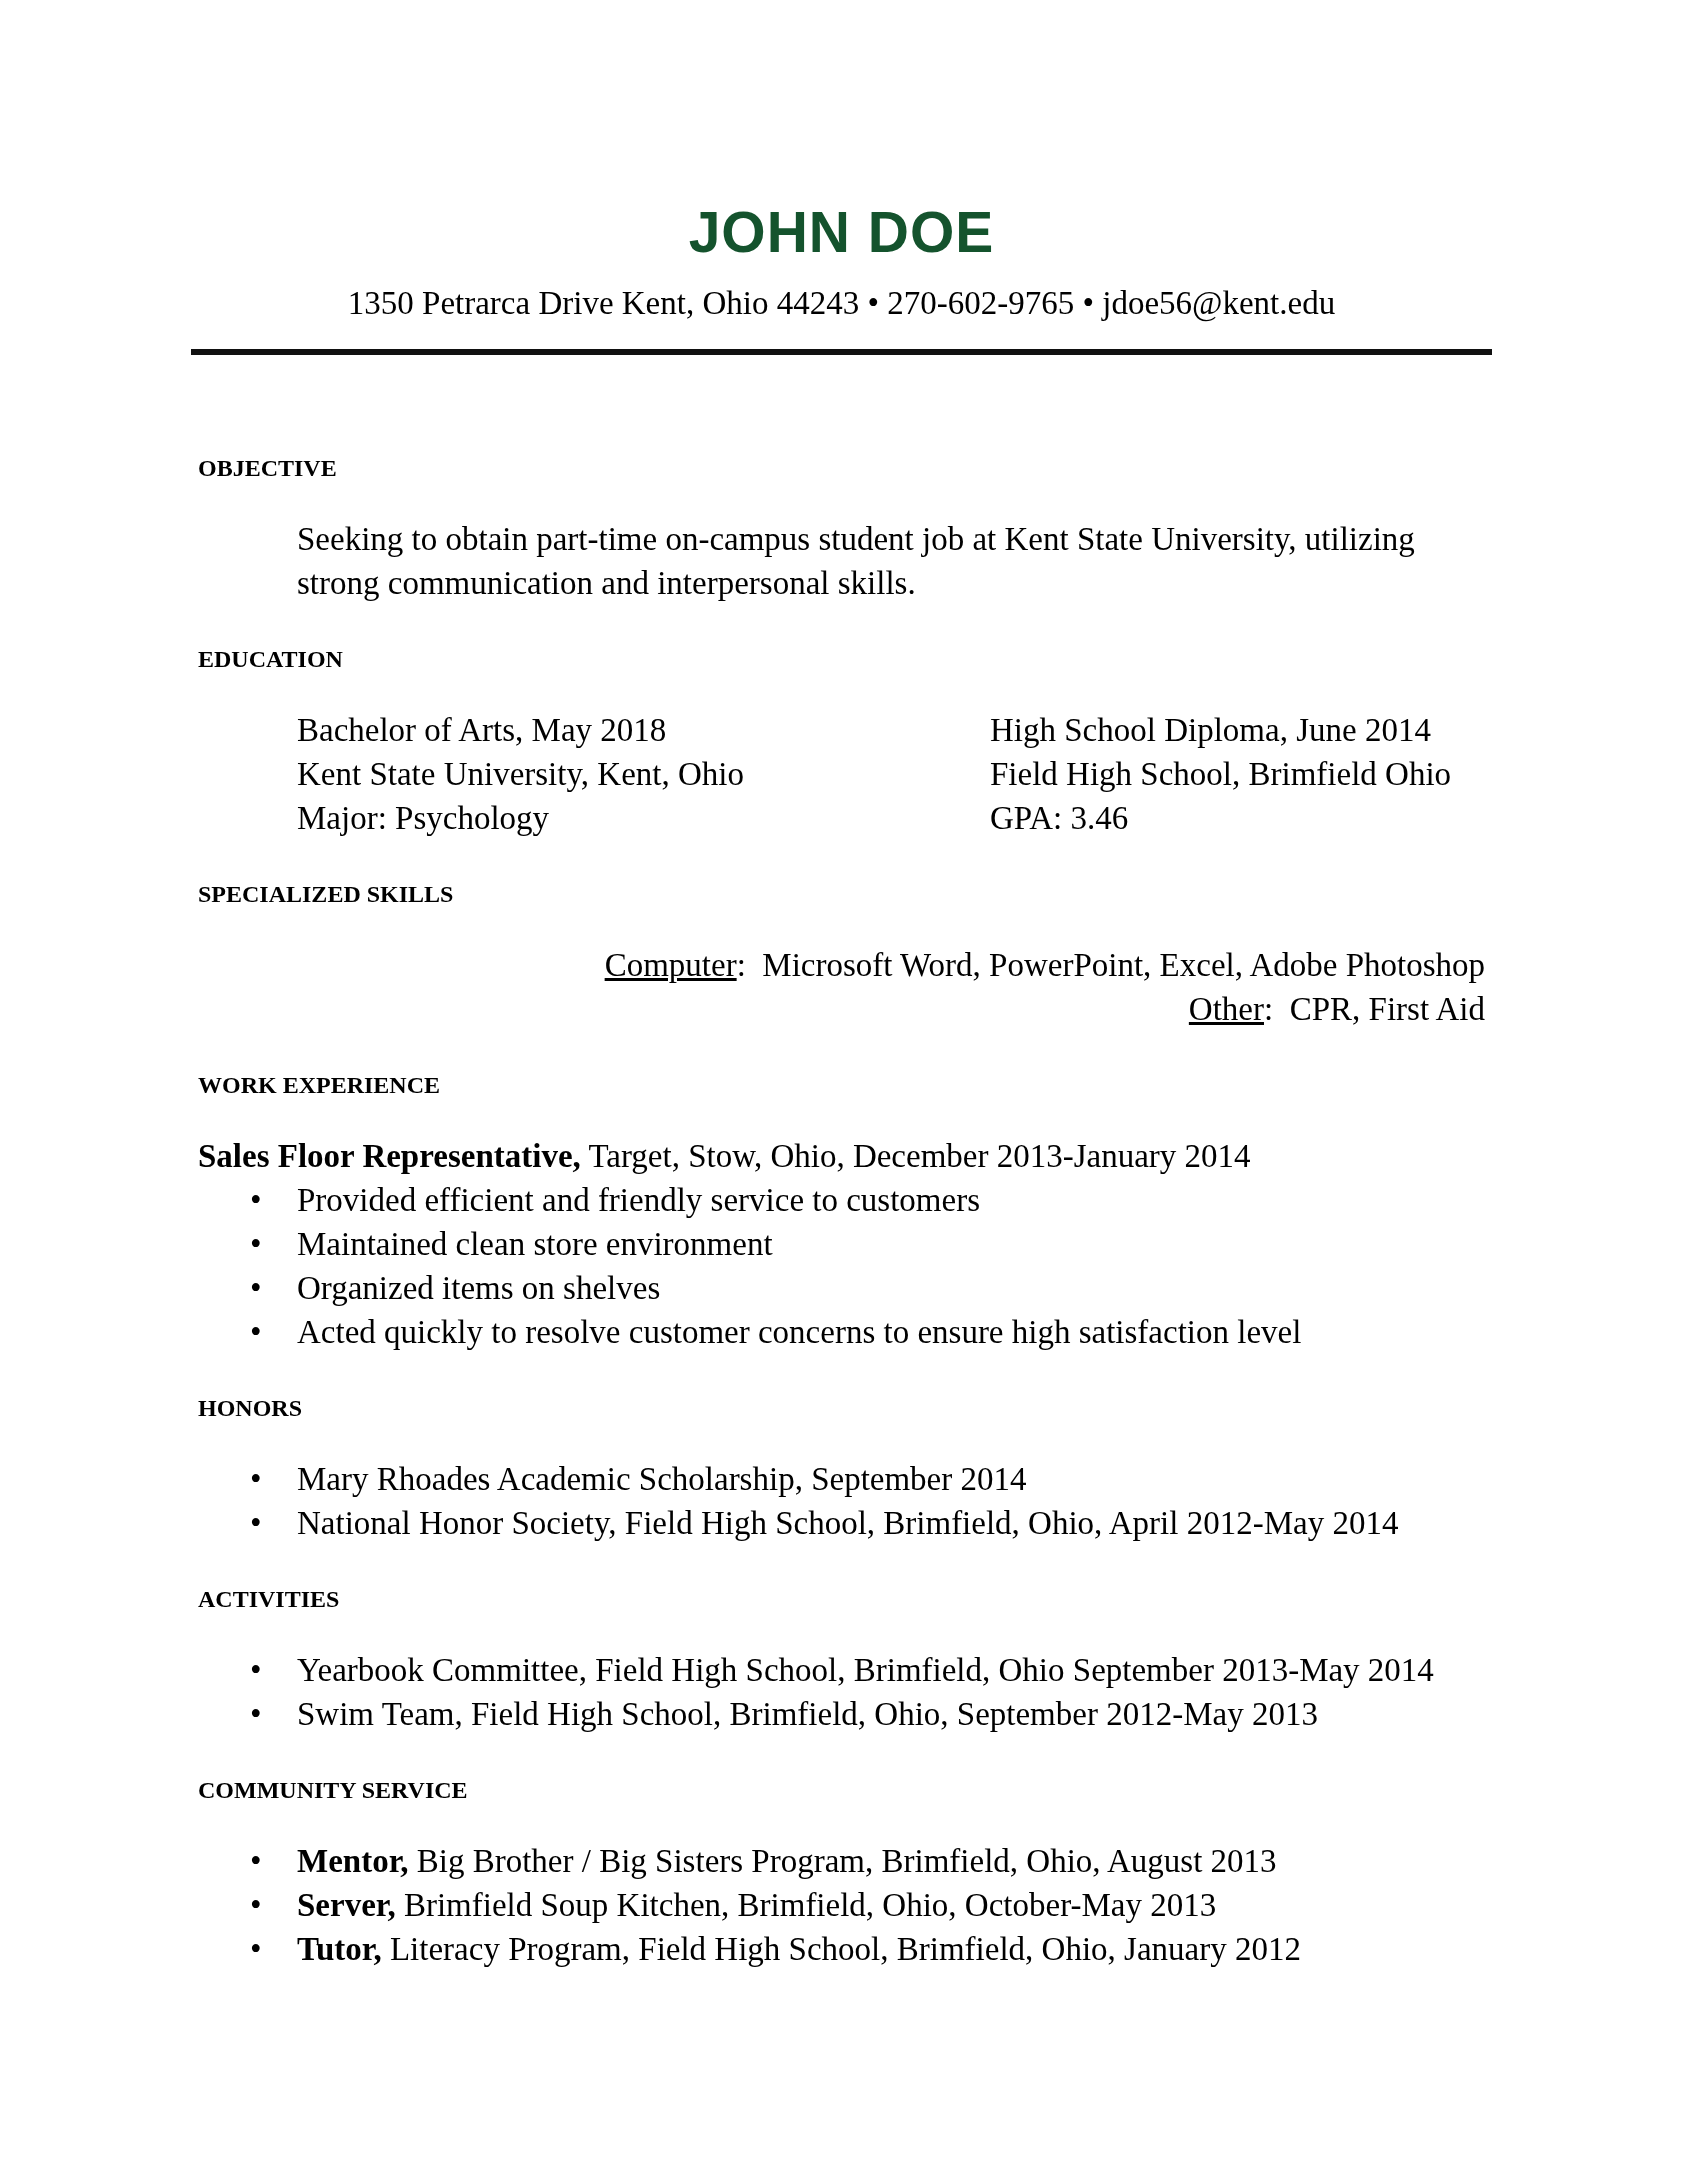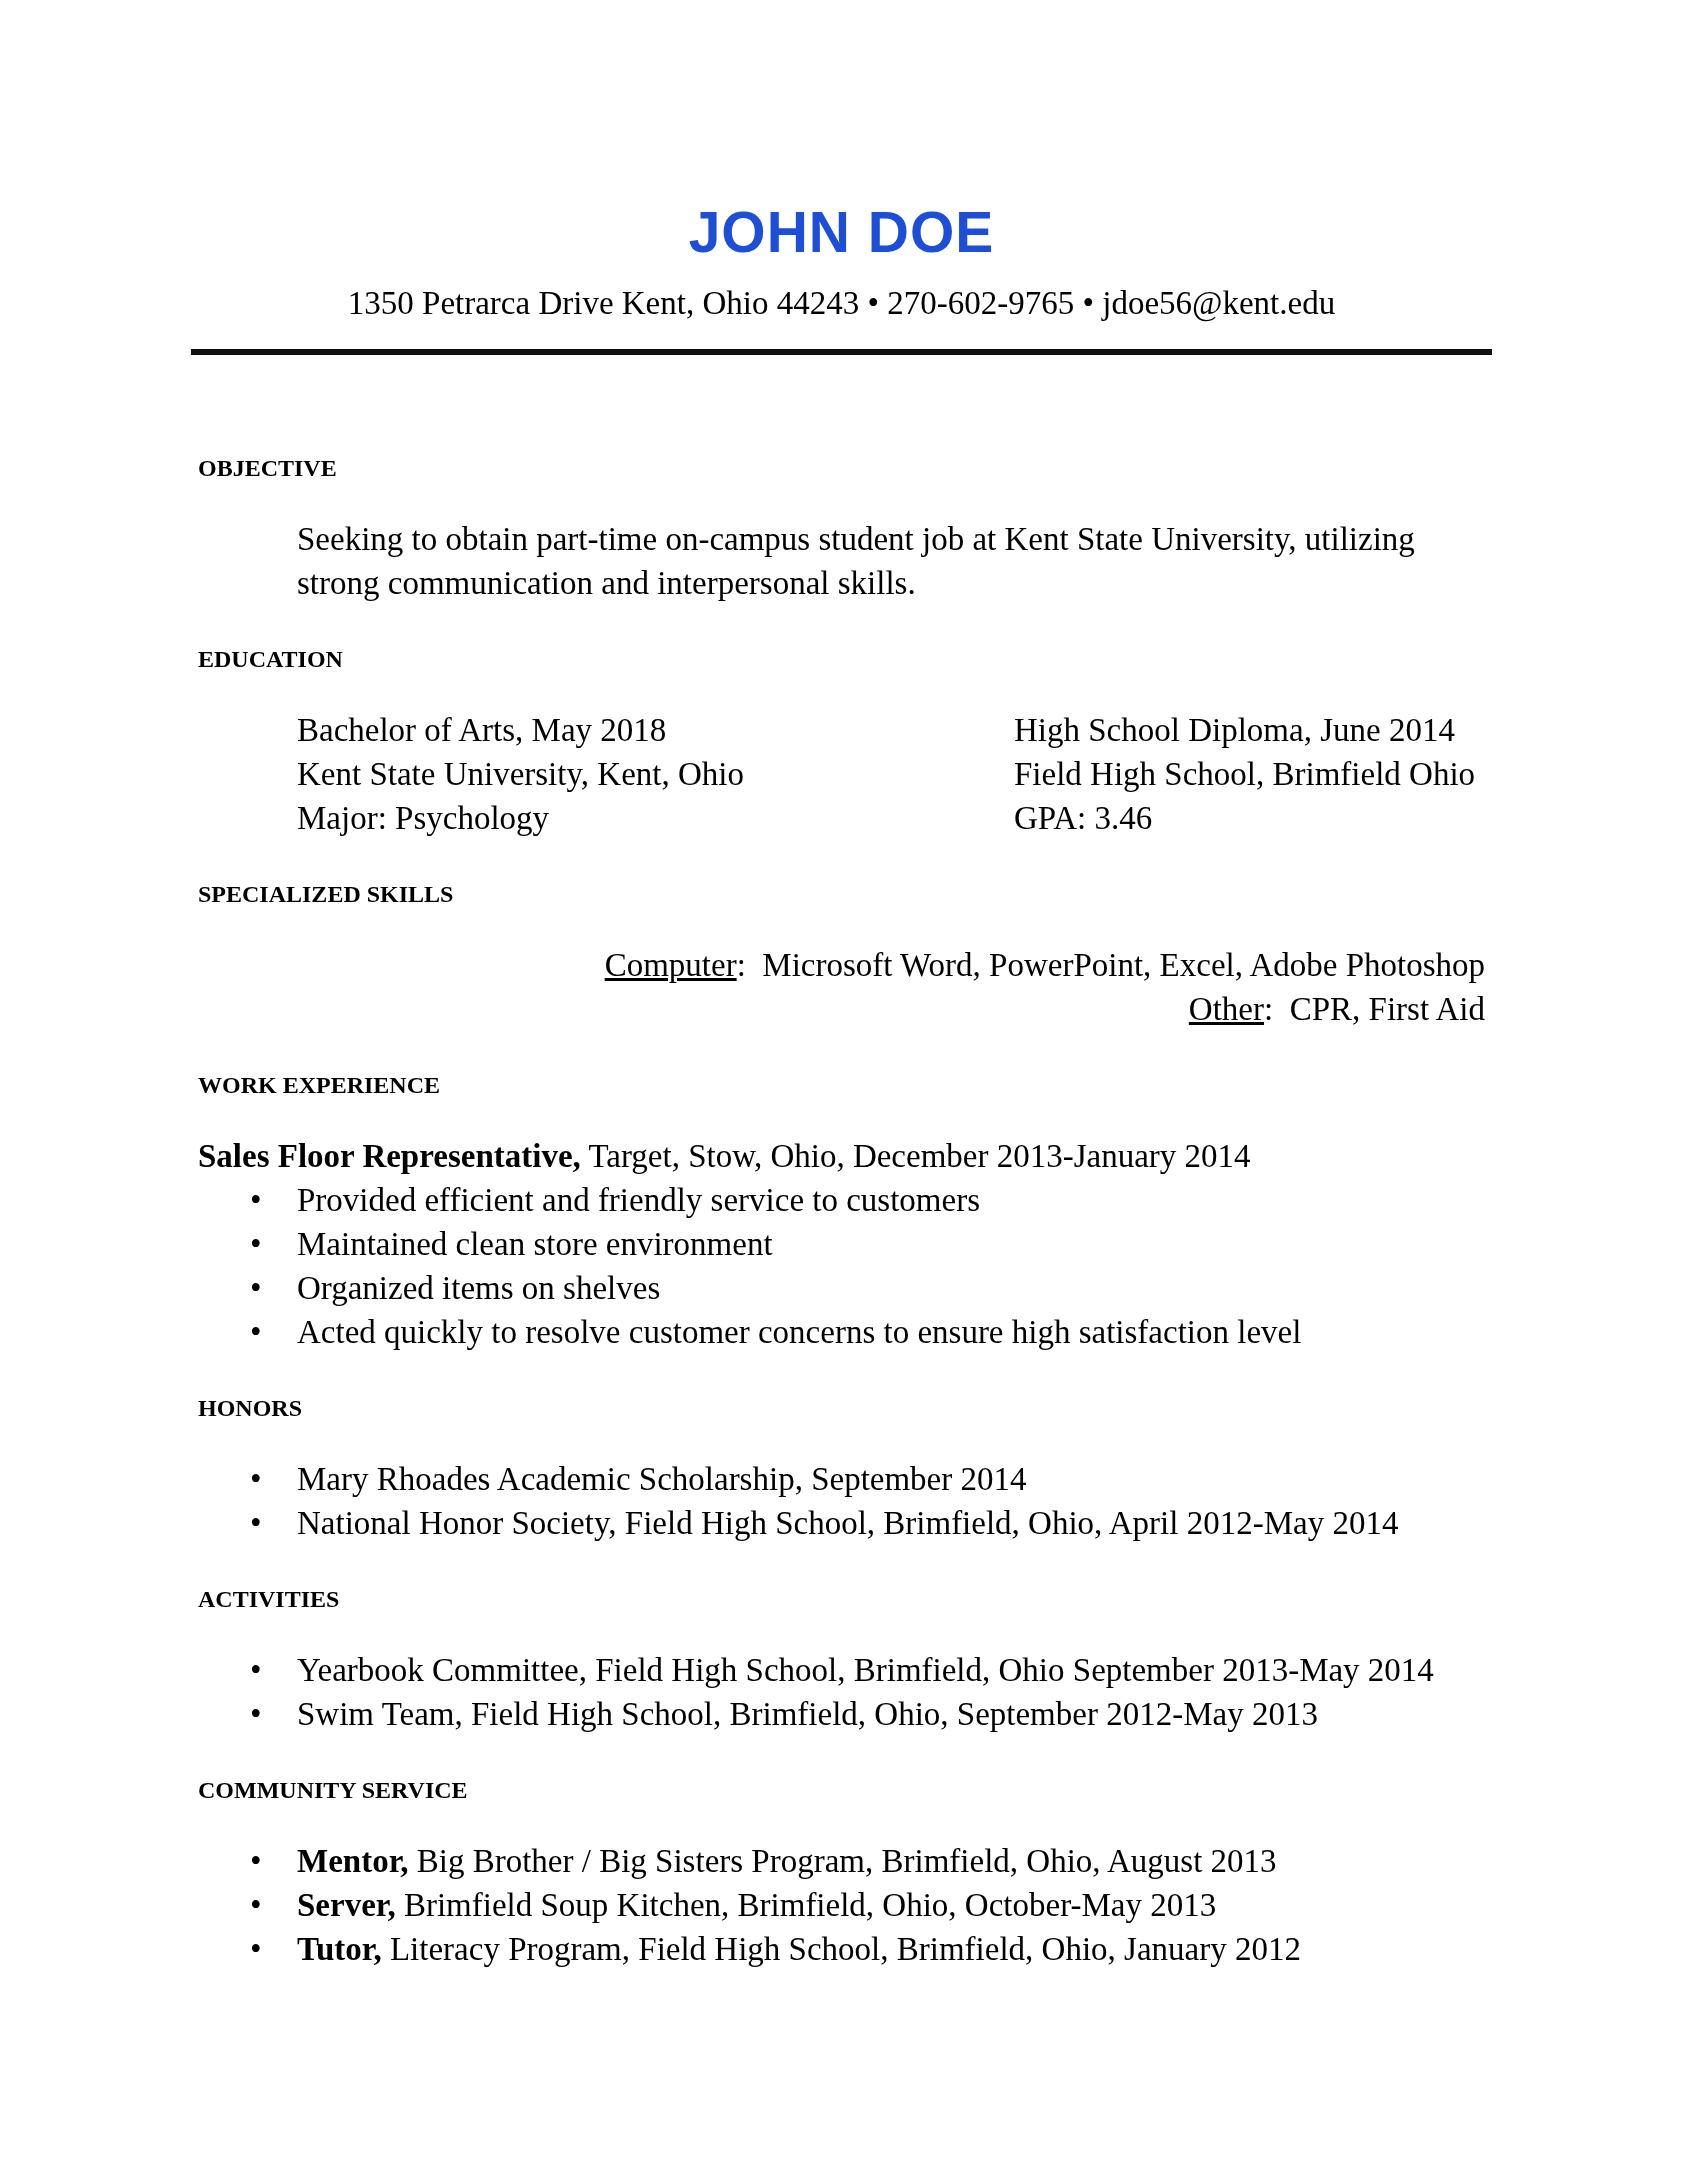--- a/index.html
+++ b/index.html
@@ -22,21 +22,21 @@
   .header {
     padding-top: 204px;
     text-align: center;
   }
   .resume-name {
     font-family: "Liberation Sans", "DejaVu Sans", sans-serif;
     font-weight: bold;
     font-size: 57px;
     line-height: 57px;
     letter-spacing: 1px;
-    color: #1d4ed8;
+    color: #14532d;
   }
   .contact-line {
     margin-top: 20px;
     font-size: 33px;
     line-height: 45px;
   }
   .header-rule {
     width: 1301px;
     height: 6px;
     background: #111111;
@@ -61,21 +61,20 @@
   }
 
   .objective-text {
     padding-left: 99px;
     max-width: 1252px; 
   }
 
   .edu-columns {
     display: flex;
     padding-left: 99px;
-    gap: 24px;
   }
   .edu-col-left { width: 693px; }
 
   .skill-line { padding-left: 99px; white-space: pre-wrap; text-align: right; }
   .skill-label { text-decoration: underline; }
 
   .job-line { white-space: pre-wrap; }
   .bold { font-weight: bold; }
 
   .bullet-item {

